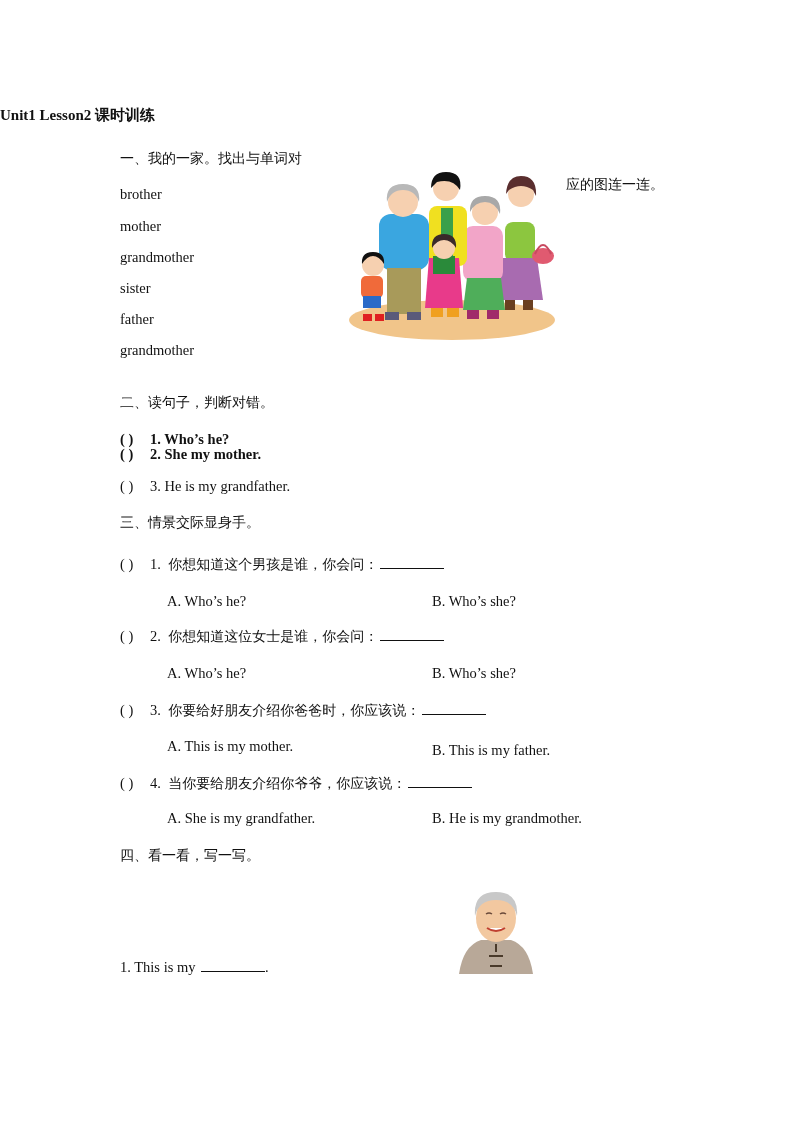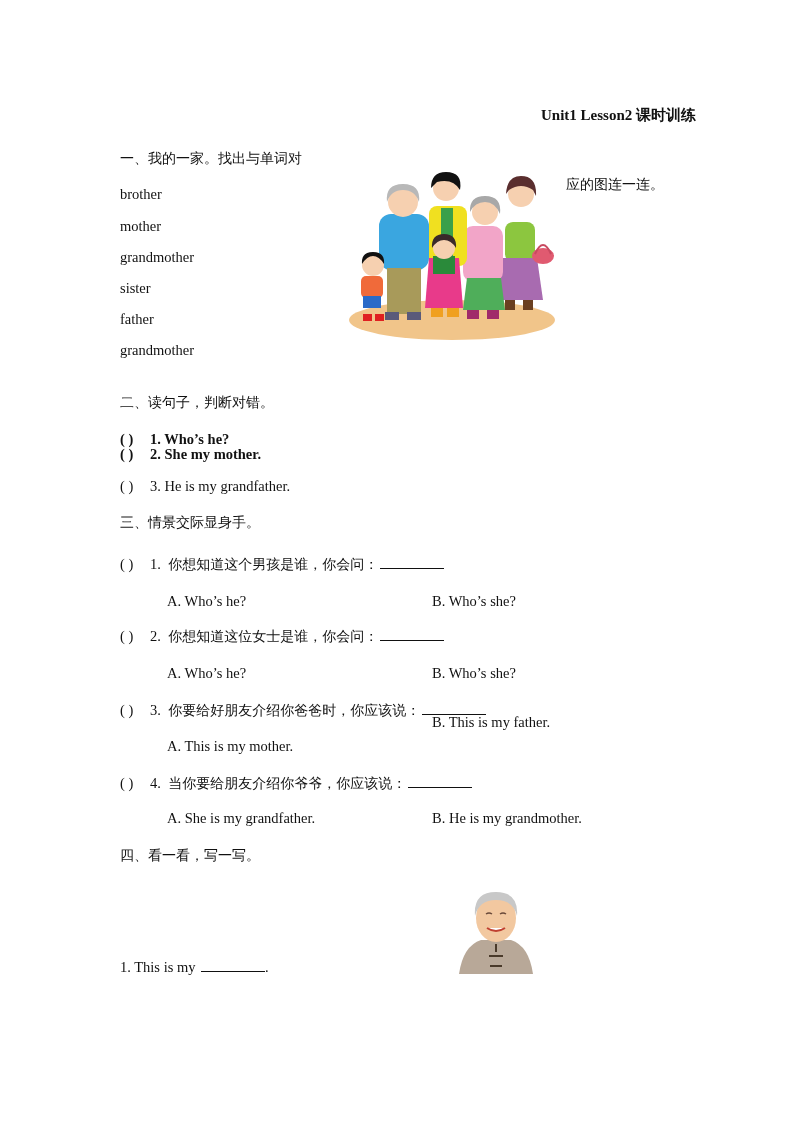--- a/index.html
+++ b/index.html
@@ -1,19 +1,19 @@
 <!DOCTYPE html>
 <html><head>
 <meta charset="utf-8">
 <style>
   html, body { margin: 0; padding: 0; background: #ffffff; }
   body { width: 793px; height: 1122px; position: relative; overflow: hidden;
          font-family: "Liberation Serif", "DejaVu Serif", serif; color: #111; }
   .abs { position: absolute; white-space: nowrap; }
-  .title { left: 0; width: 696px; top: 106px; text-align: right; font-weight: bold; font-size: 15px; }
+  .title { left: 0; width: 696px; top: 106px; text-align: left; font-weight: bold; font-size: 15px; }
   .sec { font-family: "DejaVu Sans", sans-serif; font-size: 14px; }
   .word { font-size: 14.5px; left: 120px; }
   .q { font-size: 14.5px; left: 120px; }
   .q .cn { font-family: Liberation Sans, sans-serif; font-size: 14px; }
   .opt { font-size: 14.5px; }
   .paren { display: inline-block; width: 30px; }
   .blank { display: inline-block; border-bottom: 1px solid #111; width: 64px; height: 12px; vertical-align: baseline; margin-left: 2px; }
   .pic { position: absolute; }
 </style>
 </head>
@@ -99,21 +99,21 @@
 <div class="abs q" style="top:628px;">
   <span class="paren">(    )</span><span>2.</span>&nbsp;&nbsp;<span class="cn">你想知道这位女士是谁，你会问：</span><span class="blank"></span>
 </div>
 <div class="abs opt" style="left:167px; top:665px;">A. Who’s he?</div>
 <div class="abs opt" style="left:432px; top:665px;">B. Who’s she?</div>
 
 <div class="abs q" style="top:702px;">
   <span class="paren">(    )</span><span>3.</span>&nbsp;&nbsp;<span class="cn">你要给好朋友介绍你爸爸时，你应该说：</span><span class="blank"></span>
 </div>
 <div class="abs opt" style="left:167px; top:738px;">A. This is my mother.</div>
-<div class="abs opt" style="left:432px; top:714px;">B. This is my father.</div>
+<div class="abs opt" style="left:432px; top:742px;">B. This is my father.</div>
 
 <div class="abs q" style="top:775px;">
   <span class="paren">(    )</span><span>4.</span>&nbsp;&nbsp;<span class="cn">当你要给朋友介绍你爷爷，你应该说：</span><span class="blank"></span>
 </div>
 <div class="abs opt" style="left:167px; top:810px;">A. She is my grandfather.</div>
 <div class="abs opt" style="left:432px; top:810px;">B. He is my grandmother.</div>
 
 <div class="abs sec" style="left:120px; top:847px;">四、看一看，写一写。</div>
 
 <svg class="pic" style="left:453px; top:886px;" width="86" height="88" viewBox="0 0 86 88">

